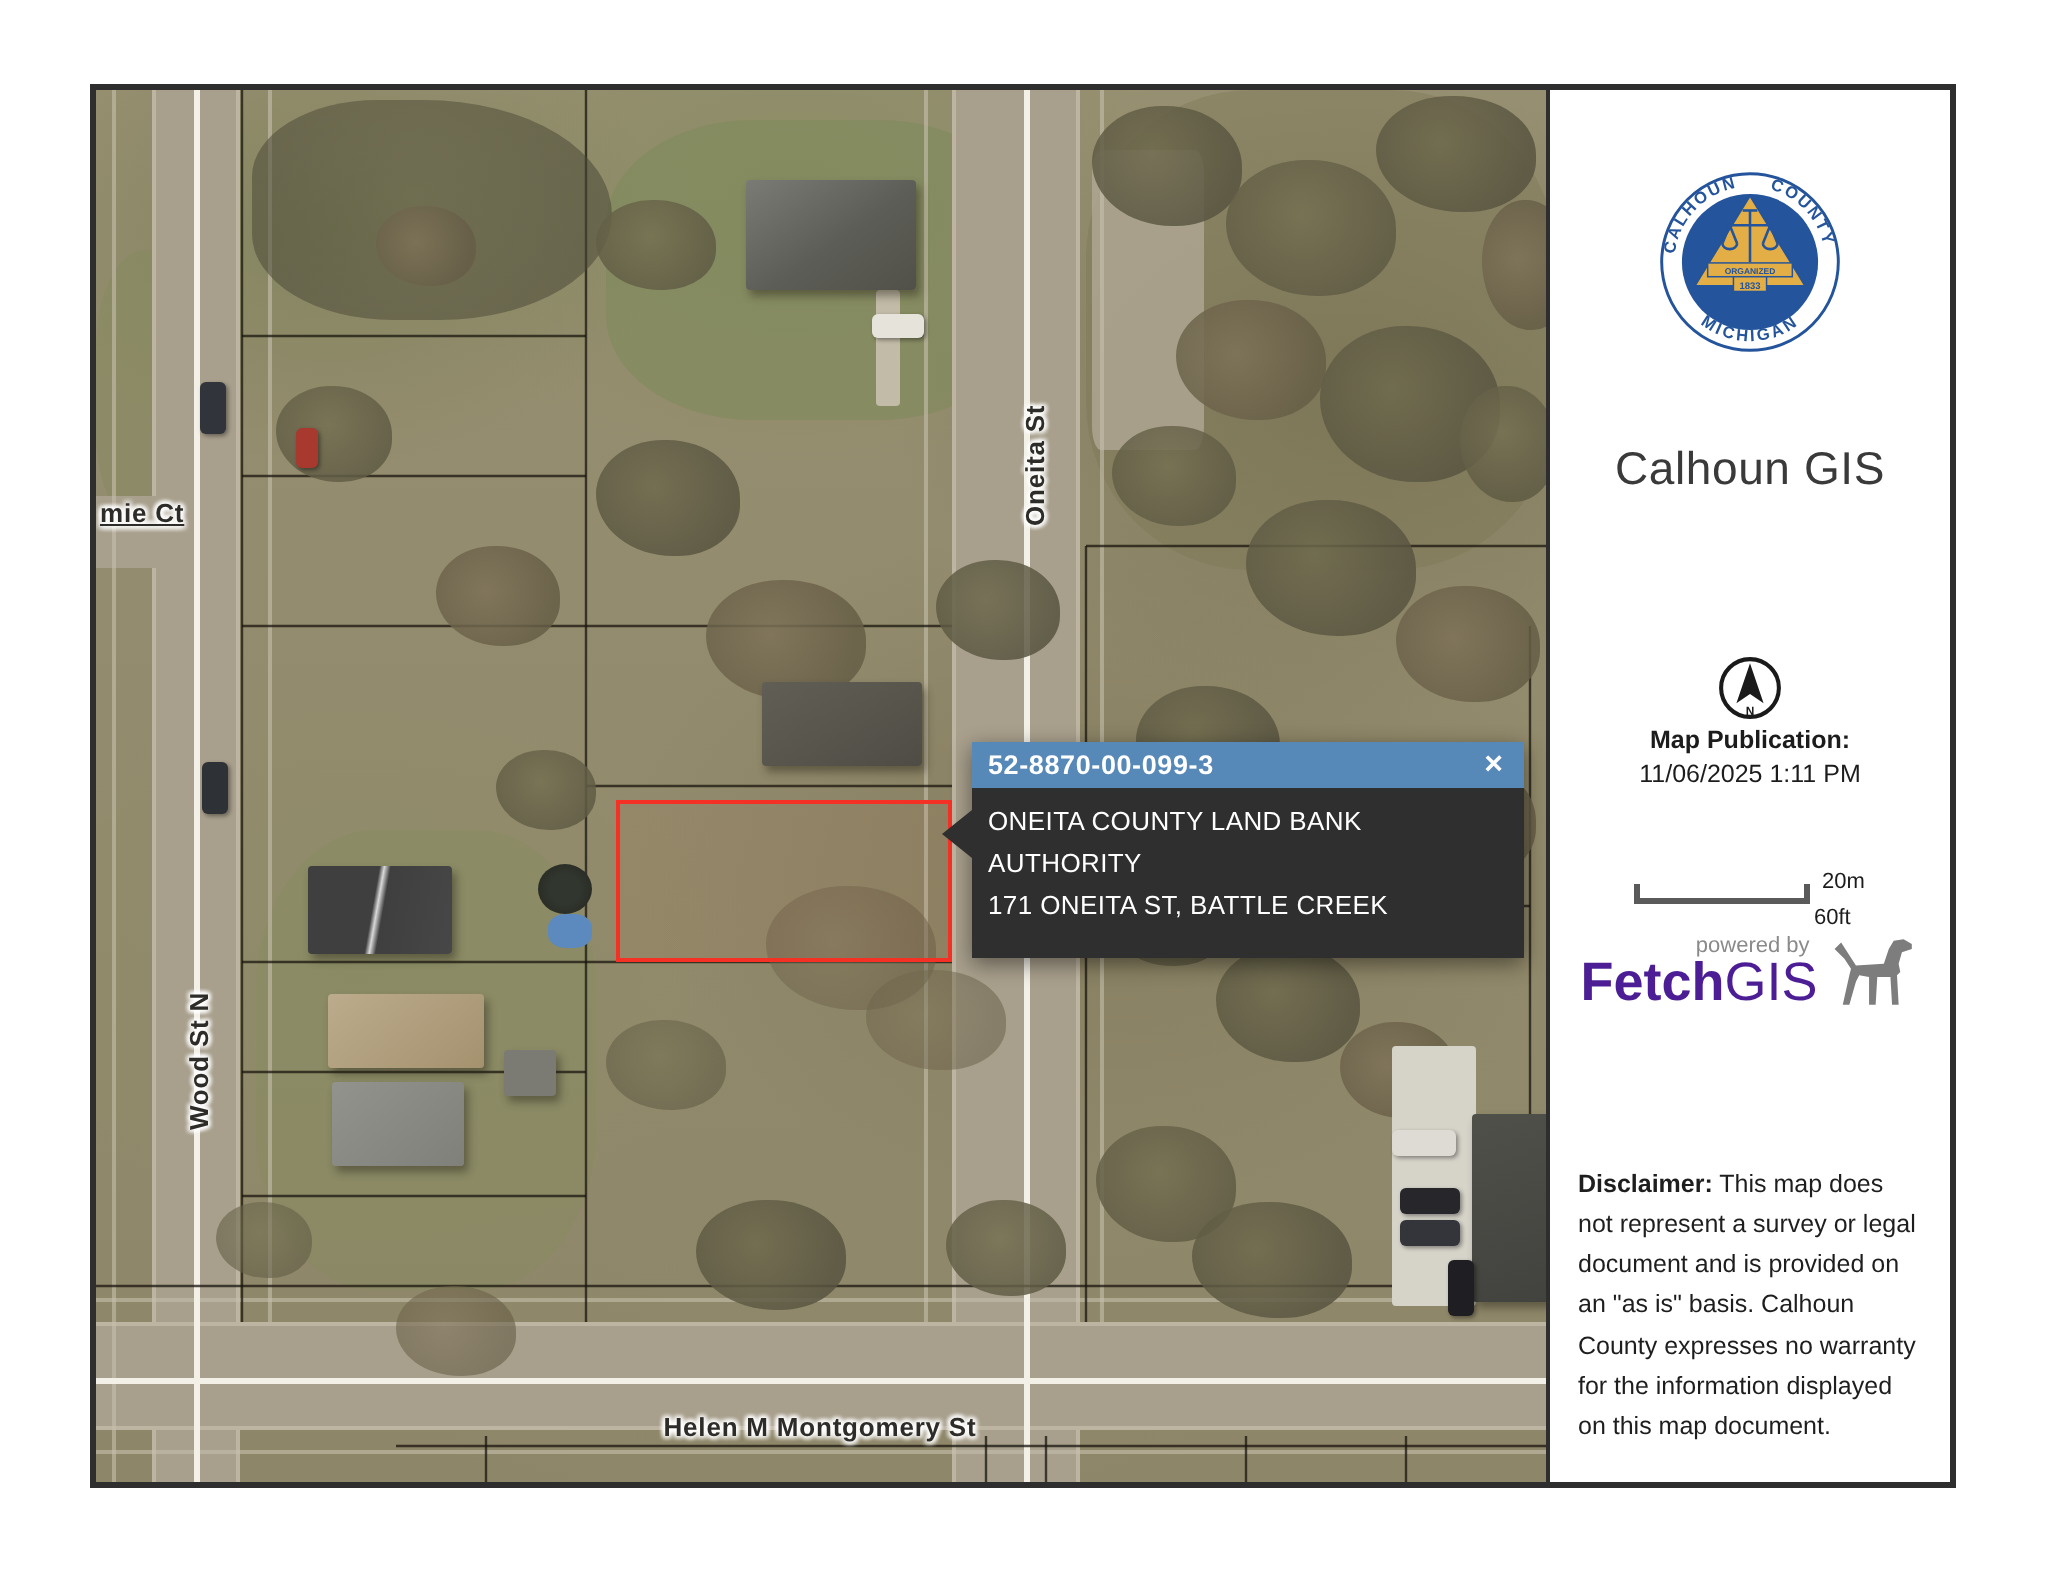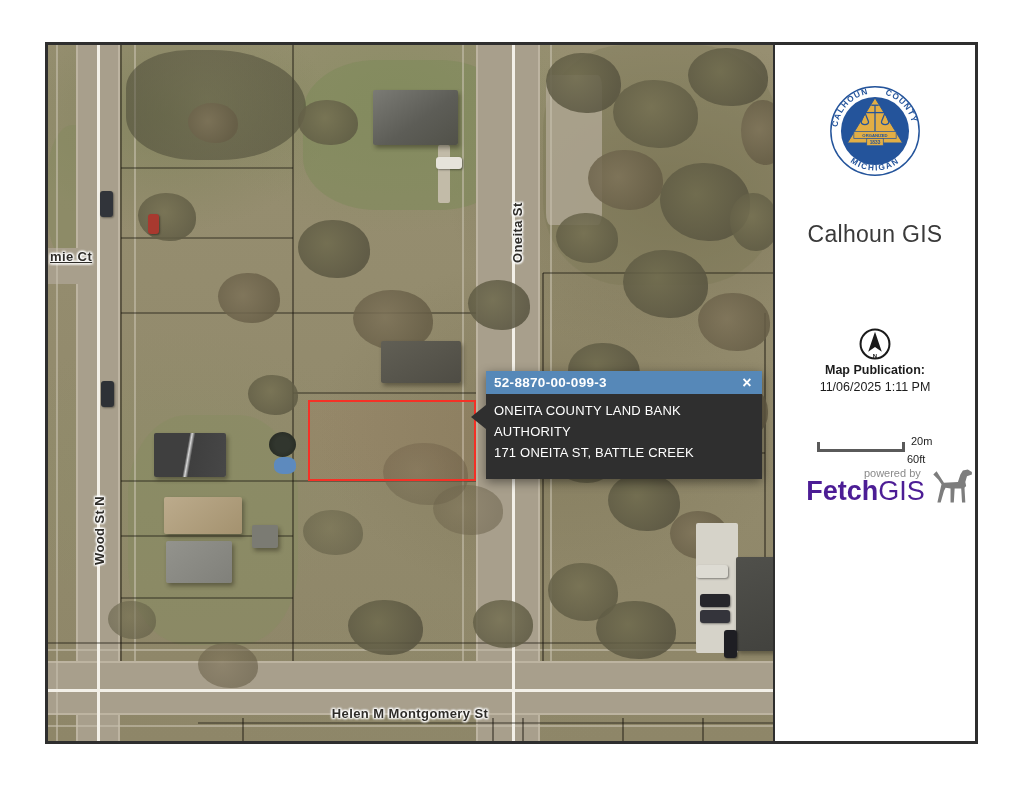--- a/index.html
+++ b/index.html
@@ -82,21 +82,21 @@
   .gis-title{position:absolute;top:176px;width:100%;text-align:center;font-size:23px;color:#3a3a3a;letter-spacing:.3px;}
   .gis-subtitle{position:absolute;top:221px;width:100%;text-align:center;font-size:15px;color:#3a3a3a;}
   .north{position:absolute;top:282px;left:50%;transform:translateX(-50%);width:34px;height:34px;}
   .pub-label{position:absolute;top:318px;width:100%;text-align:center;font-size:12.5px;font-weight:bold;color:#1c1c1c;}
   .pub-date{position:absolute;top:335px;width:100%;text-align:center;font-size:12.5px;color:#1c1c1c;}
   .scalebar{position:absolute;top:380px;left:42px;width:150px;height:32px;margin-top:11px;}
   .scale-line{position:absolute;left:0;top:13px;width:88px;height:3px;background:#5a5a5a;}
   .scale-tick{position:absolute;top:6px;width:3px;height:10px;background:#5a5a5a;}
   .scale-m{position:absolute;left:94px;top:-1px;font-size:11px;color:#1c1c1c;}
   .scale-ft{position:absolute;left:90px;top:17px;font-size:11px;color:#1c1c1c;}
-  .fetch{position:absolute;top:420px;width:100%;display:flex;justify-content:center;align-items:flex-end;gap:5px;padding-left:16px;}
+  .fetch{position:absolute;top:420px;width:100%;display:flex;justify-content:center;align-items:flex-end;gap:5px;}
   .fetch-text{display:flex;flex-direction:column;align-items:flex-end;}
   .powered{font-size:11px;color:#8a8a8a;margin-bottom:-2px;padding-right:4px;}
   .brand{font-size:27px;color:#4c1d95;line-height:1.1;}
   .brand b{font-weight:700;}
   .brand span{font-weight:300;}
   .disclaimer{
     position:absolute;top:524px;left:14px;width:172px;
     font-size:12.5px;line-height:1.62;color:#1e1e1e;text-align:left;
   }
 </style>
@@ -287,14 +287,17 @@
         <div class="powered">powered by</div>
         <div class="brand">
           <b>Fetch</b><span>GIS</span>
         </div>
       </div>
       <svg width="46" height="42" viewBox="0 0 56 48">
         <path fill="#7d7d7d" d="M4,10 L8,6 L17,20 L34,19 L37,10 L40,5 L46,4 L51,7 L51,10 L45,12 L43,19 L44,24 L42,26 L43,44 L39,44 L38,27 L30,27 L29,44 L25,44 L25,27 L19,26 L17,30 L13,44 L9,44 L13,26 L14,22 L10,16 Z"></path>
       </svg>
     </div>
 
+    <p class="disclaimer">
+      <b>Disclaimer:</b><span> This map does not represent a survey or legal document and is provided on an "as is" basis. Calhoun County expresses no warranty for the information displayed on this map document.</span>
+    </p>
   </aside>
 </div>
 
 </body></html>

